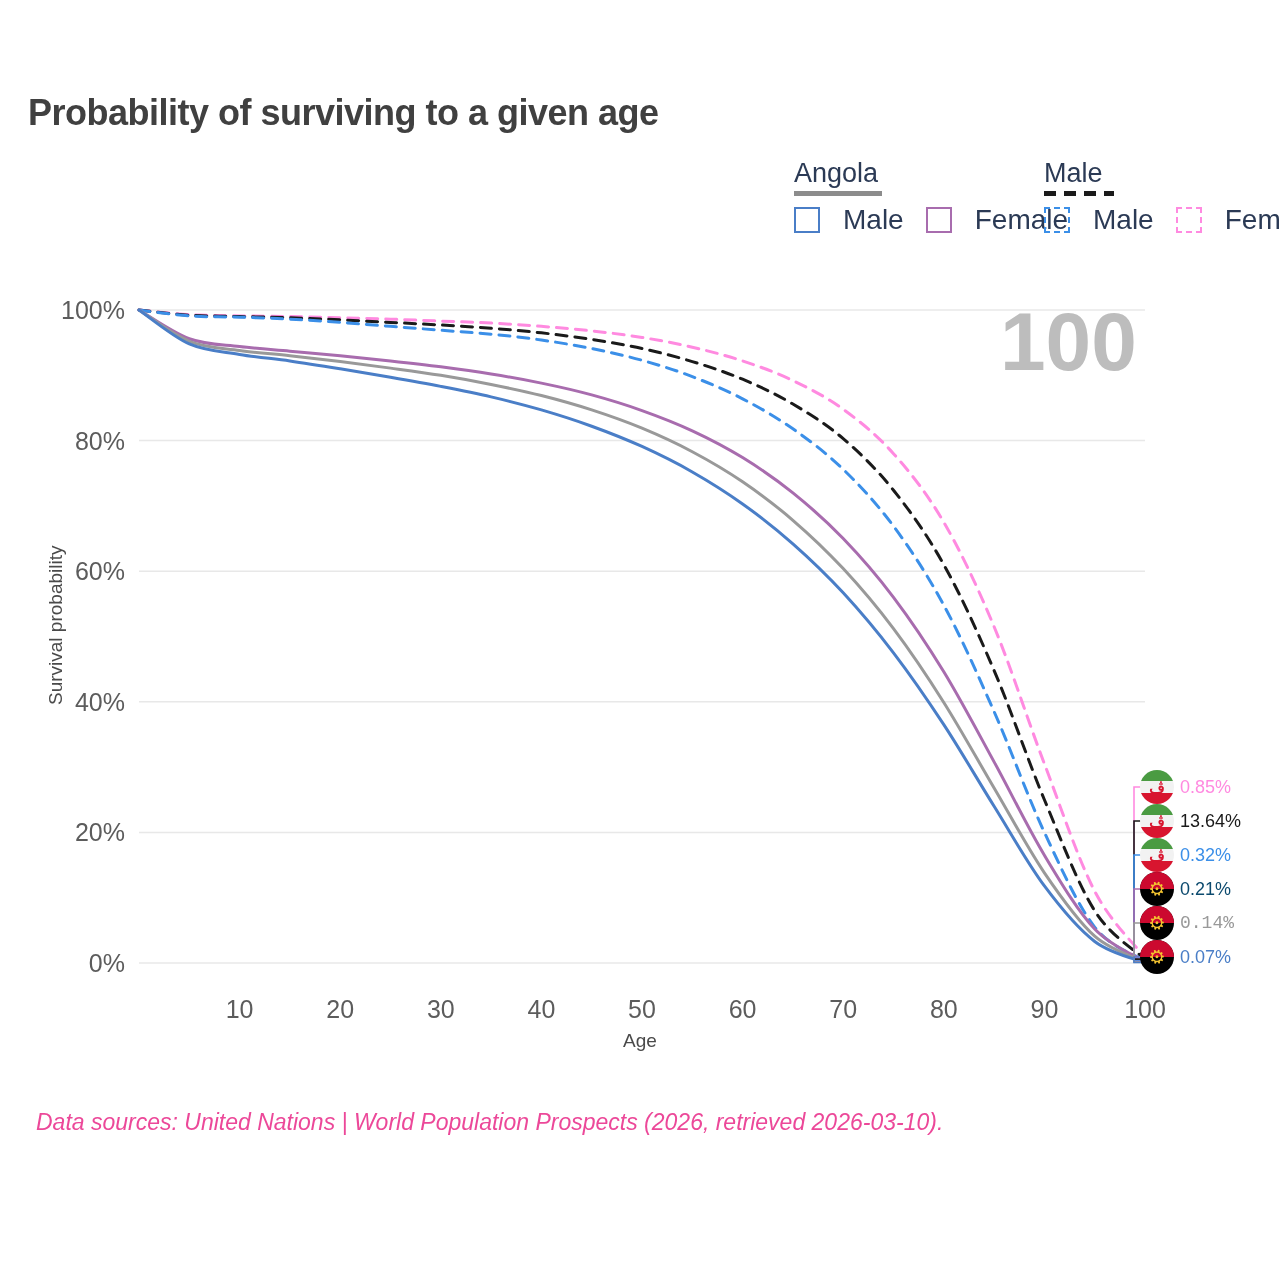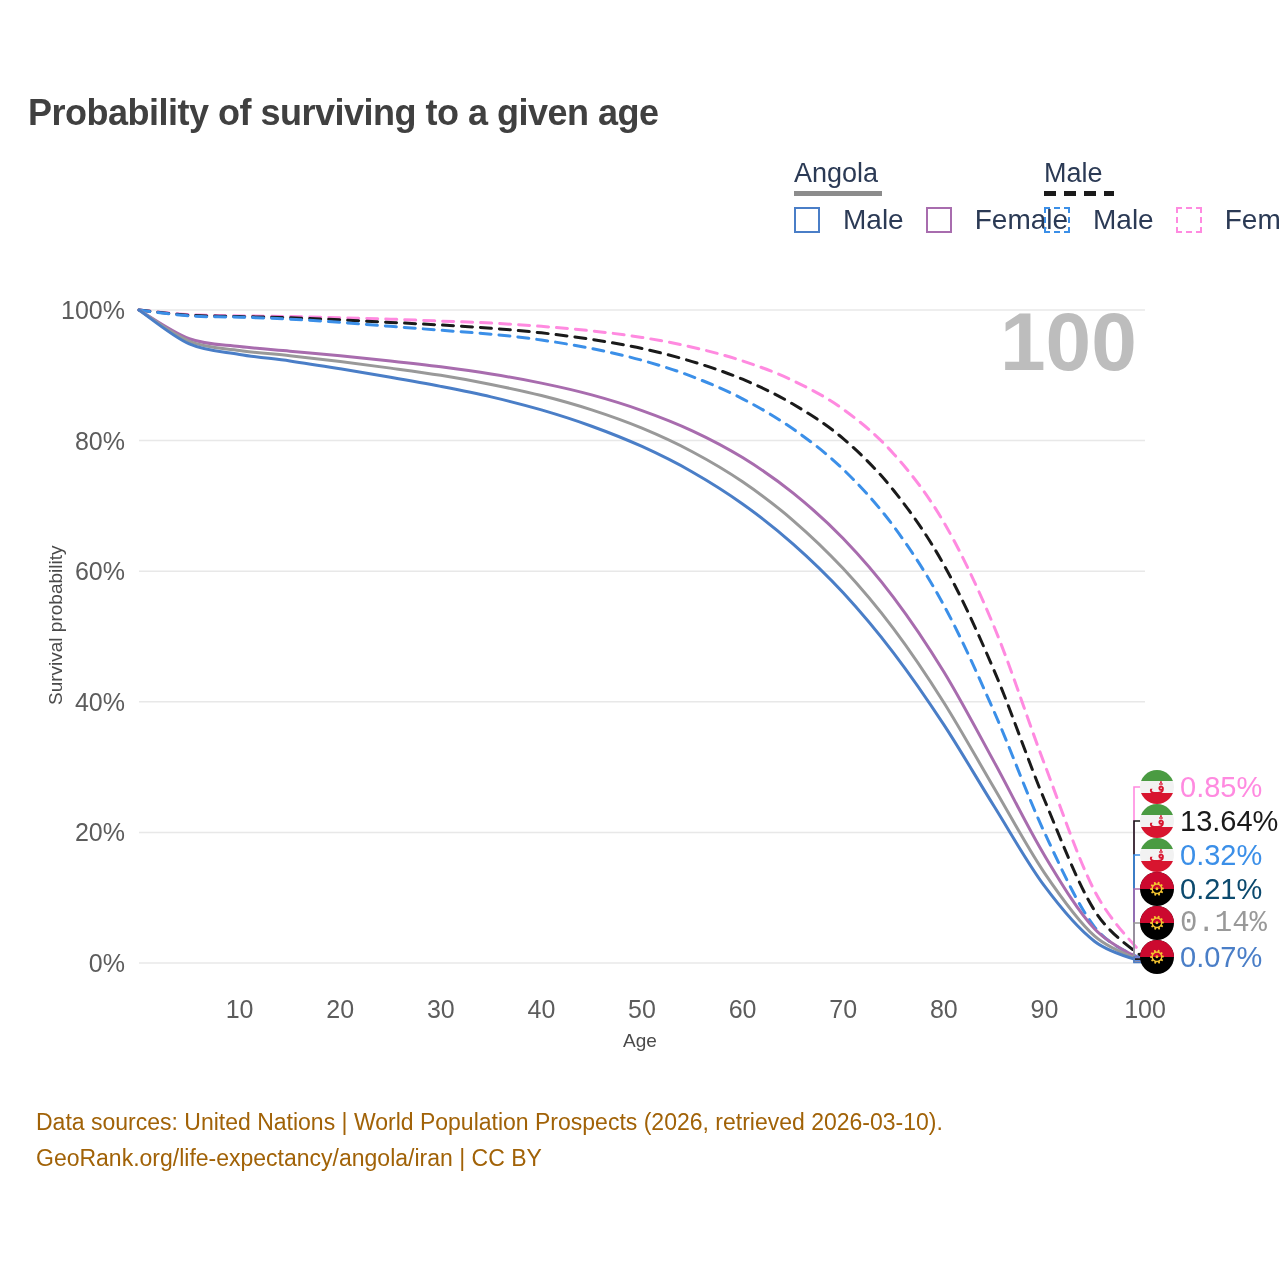--- a/index.html
+++ b/index.html
@@ -161,21 +161,21 @@
     background: #cc092f;
   }
   .flag.angola .emblem {
     position: absolute; left: 50%; top: 50%;
     transform: translate(-50%, -50%) rotate(-20deg);
     color: #f4c430;
     font-size: 19px;
     line-height: 1;
   }
   .end-value {
-    font-size: 29px;
+    font-size: 18px;
     line-height: 1;
   }
 </style>
 </head>
 <body>
 
 <div id="chart-title">Probability of surviving to a given age</div>
 
 <div id="legend">
 
@@ -303,16 +303,15 @@
     </div>
     <div class="end-row" style="top: 170px;">
       <div class="flag angola">
         <div class="band-top"></div>
         <div class="emblem">⚙</div>
       </div>
       <span class="end-value" style="color: rgb(74, 126, 199);">0.07%</span>
     </div>
   </div>
 
-<div id="footer" style="position:absolute;left:36px;top:1105px;font-size:23px;color:#a16207;line-height:1.55;">
+<div id="footer" style="position:absolute;left:36px;top:1105px;font-size:23px;color:#ec4899;line-height:1.55;font-style:italic;">
   <div>Data sources: United Nations | World Population Prospects (2026, retrieved 2026-03-10).</div>
-  <div>GeoRank.org/life-expectancy/angola/iran | CC BY</div>
 </div>
 
 </body></html>

